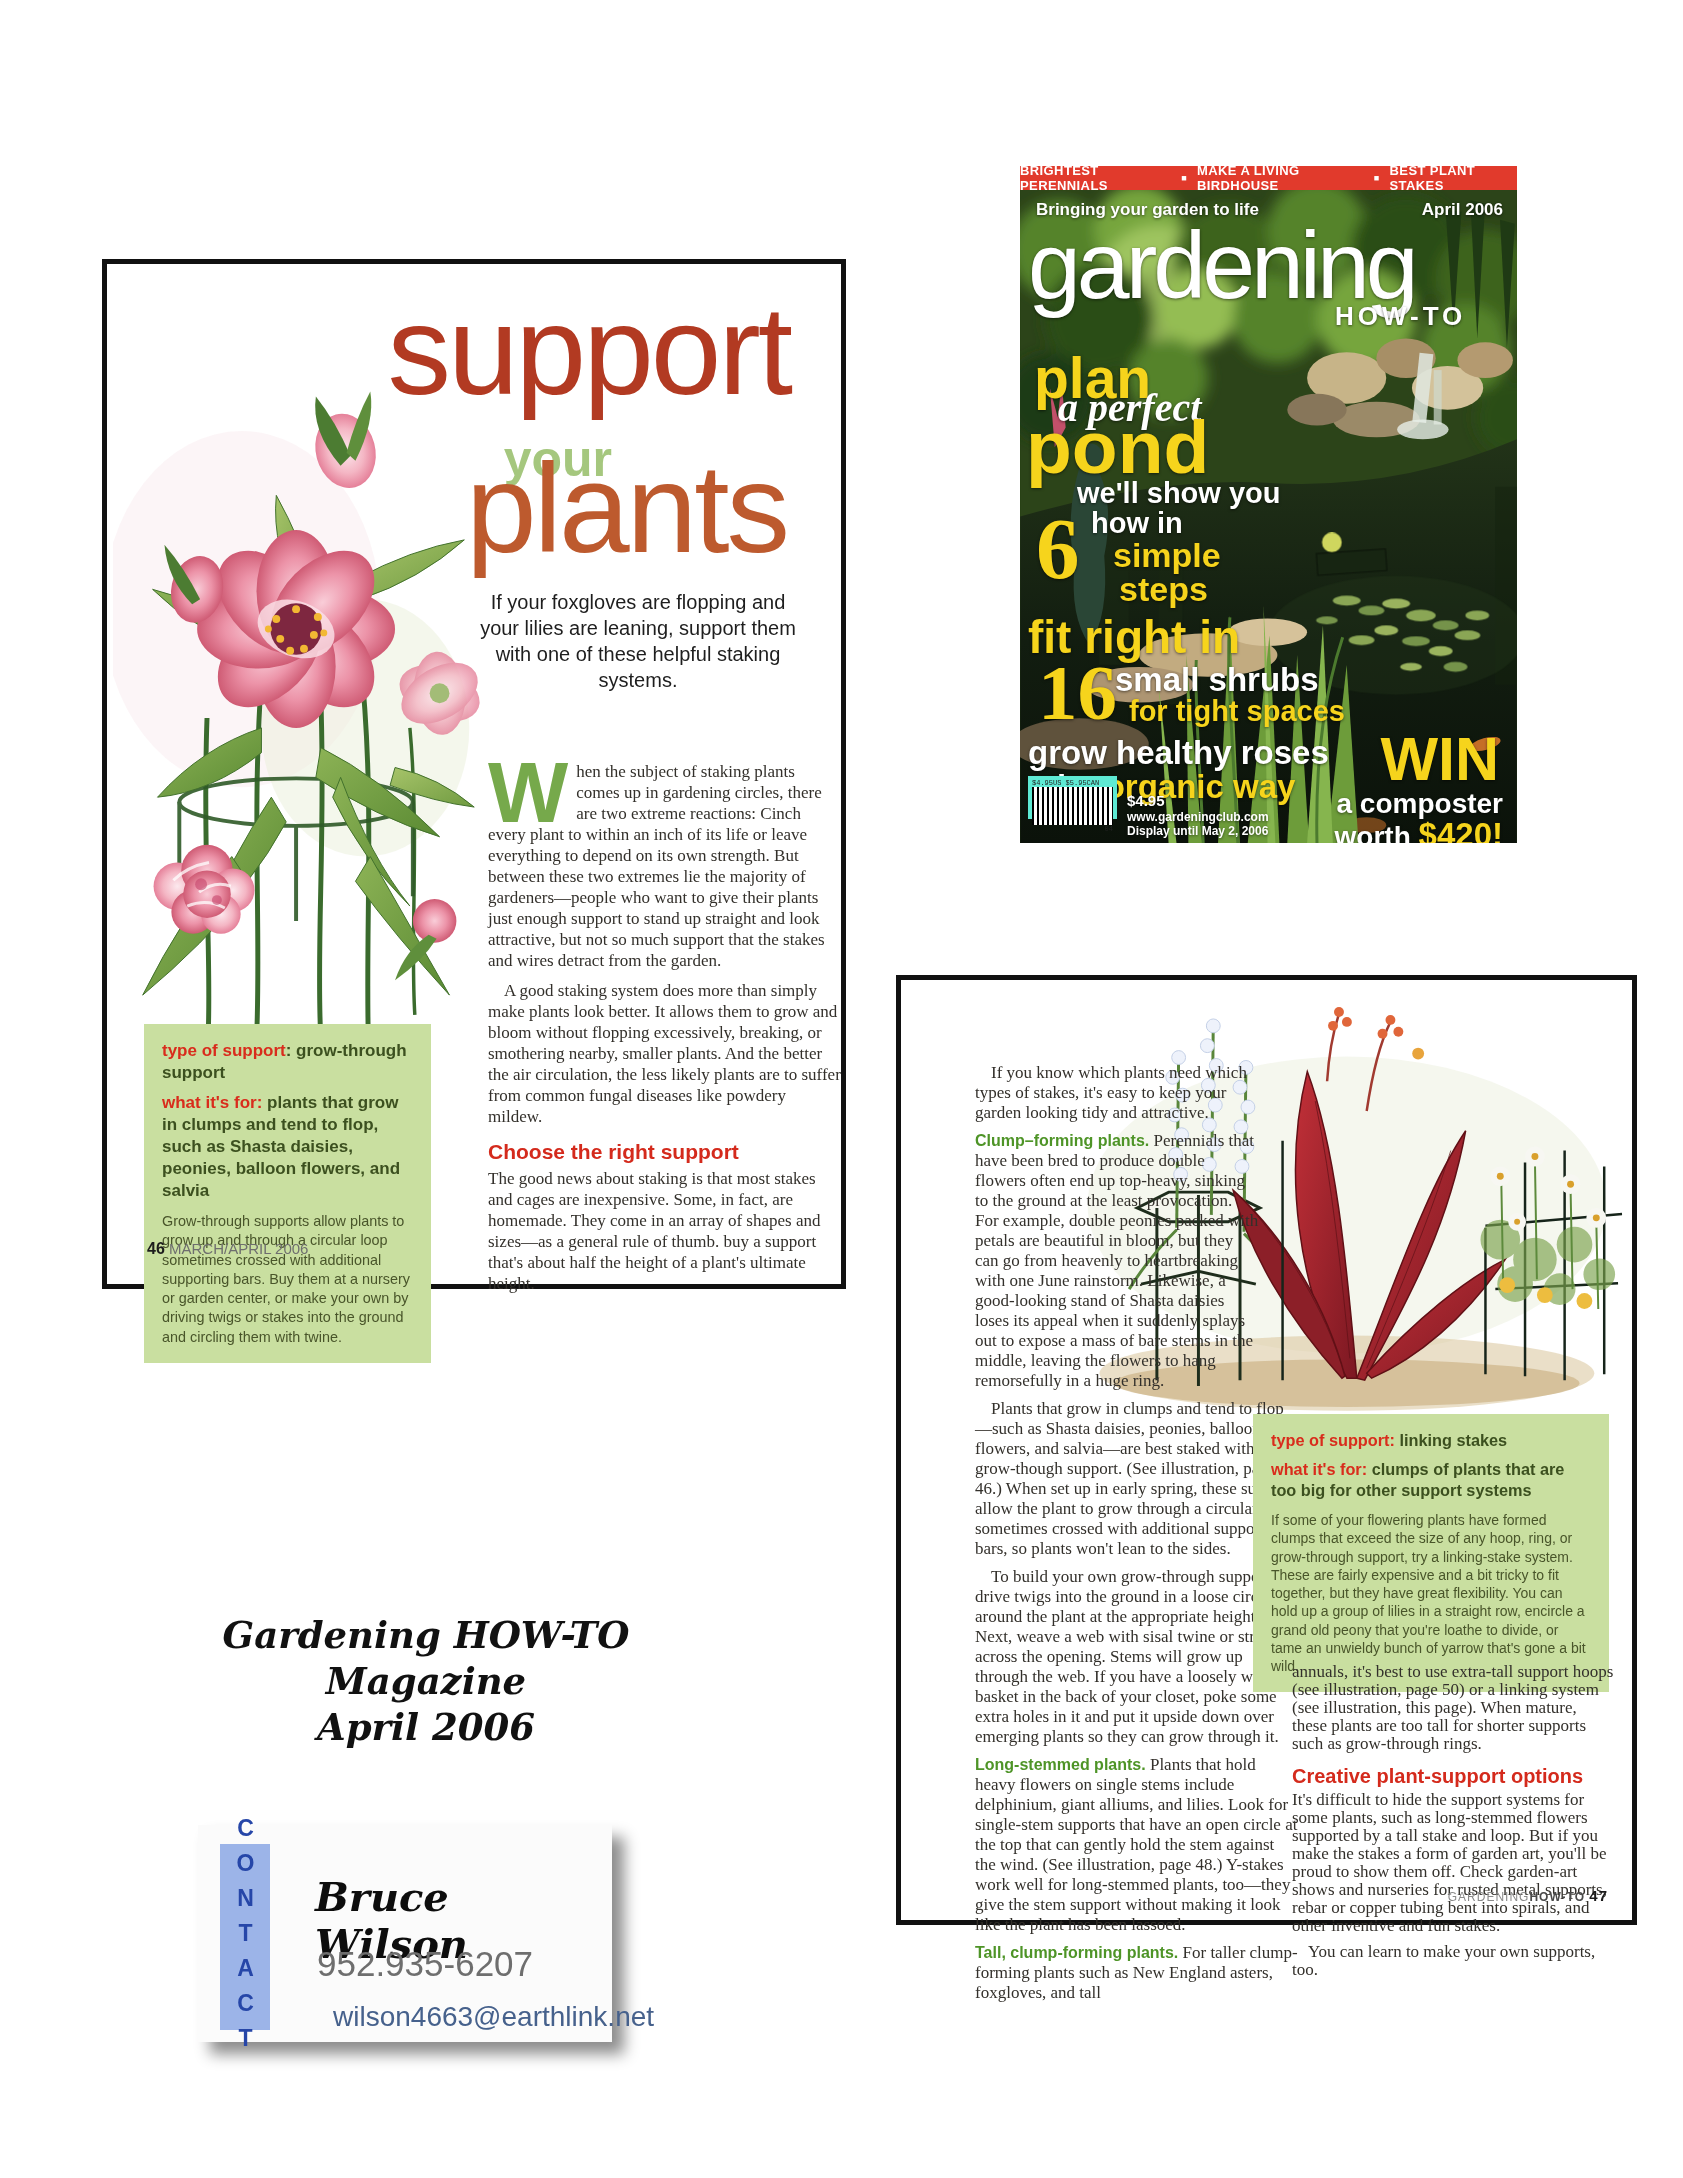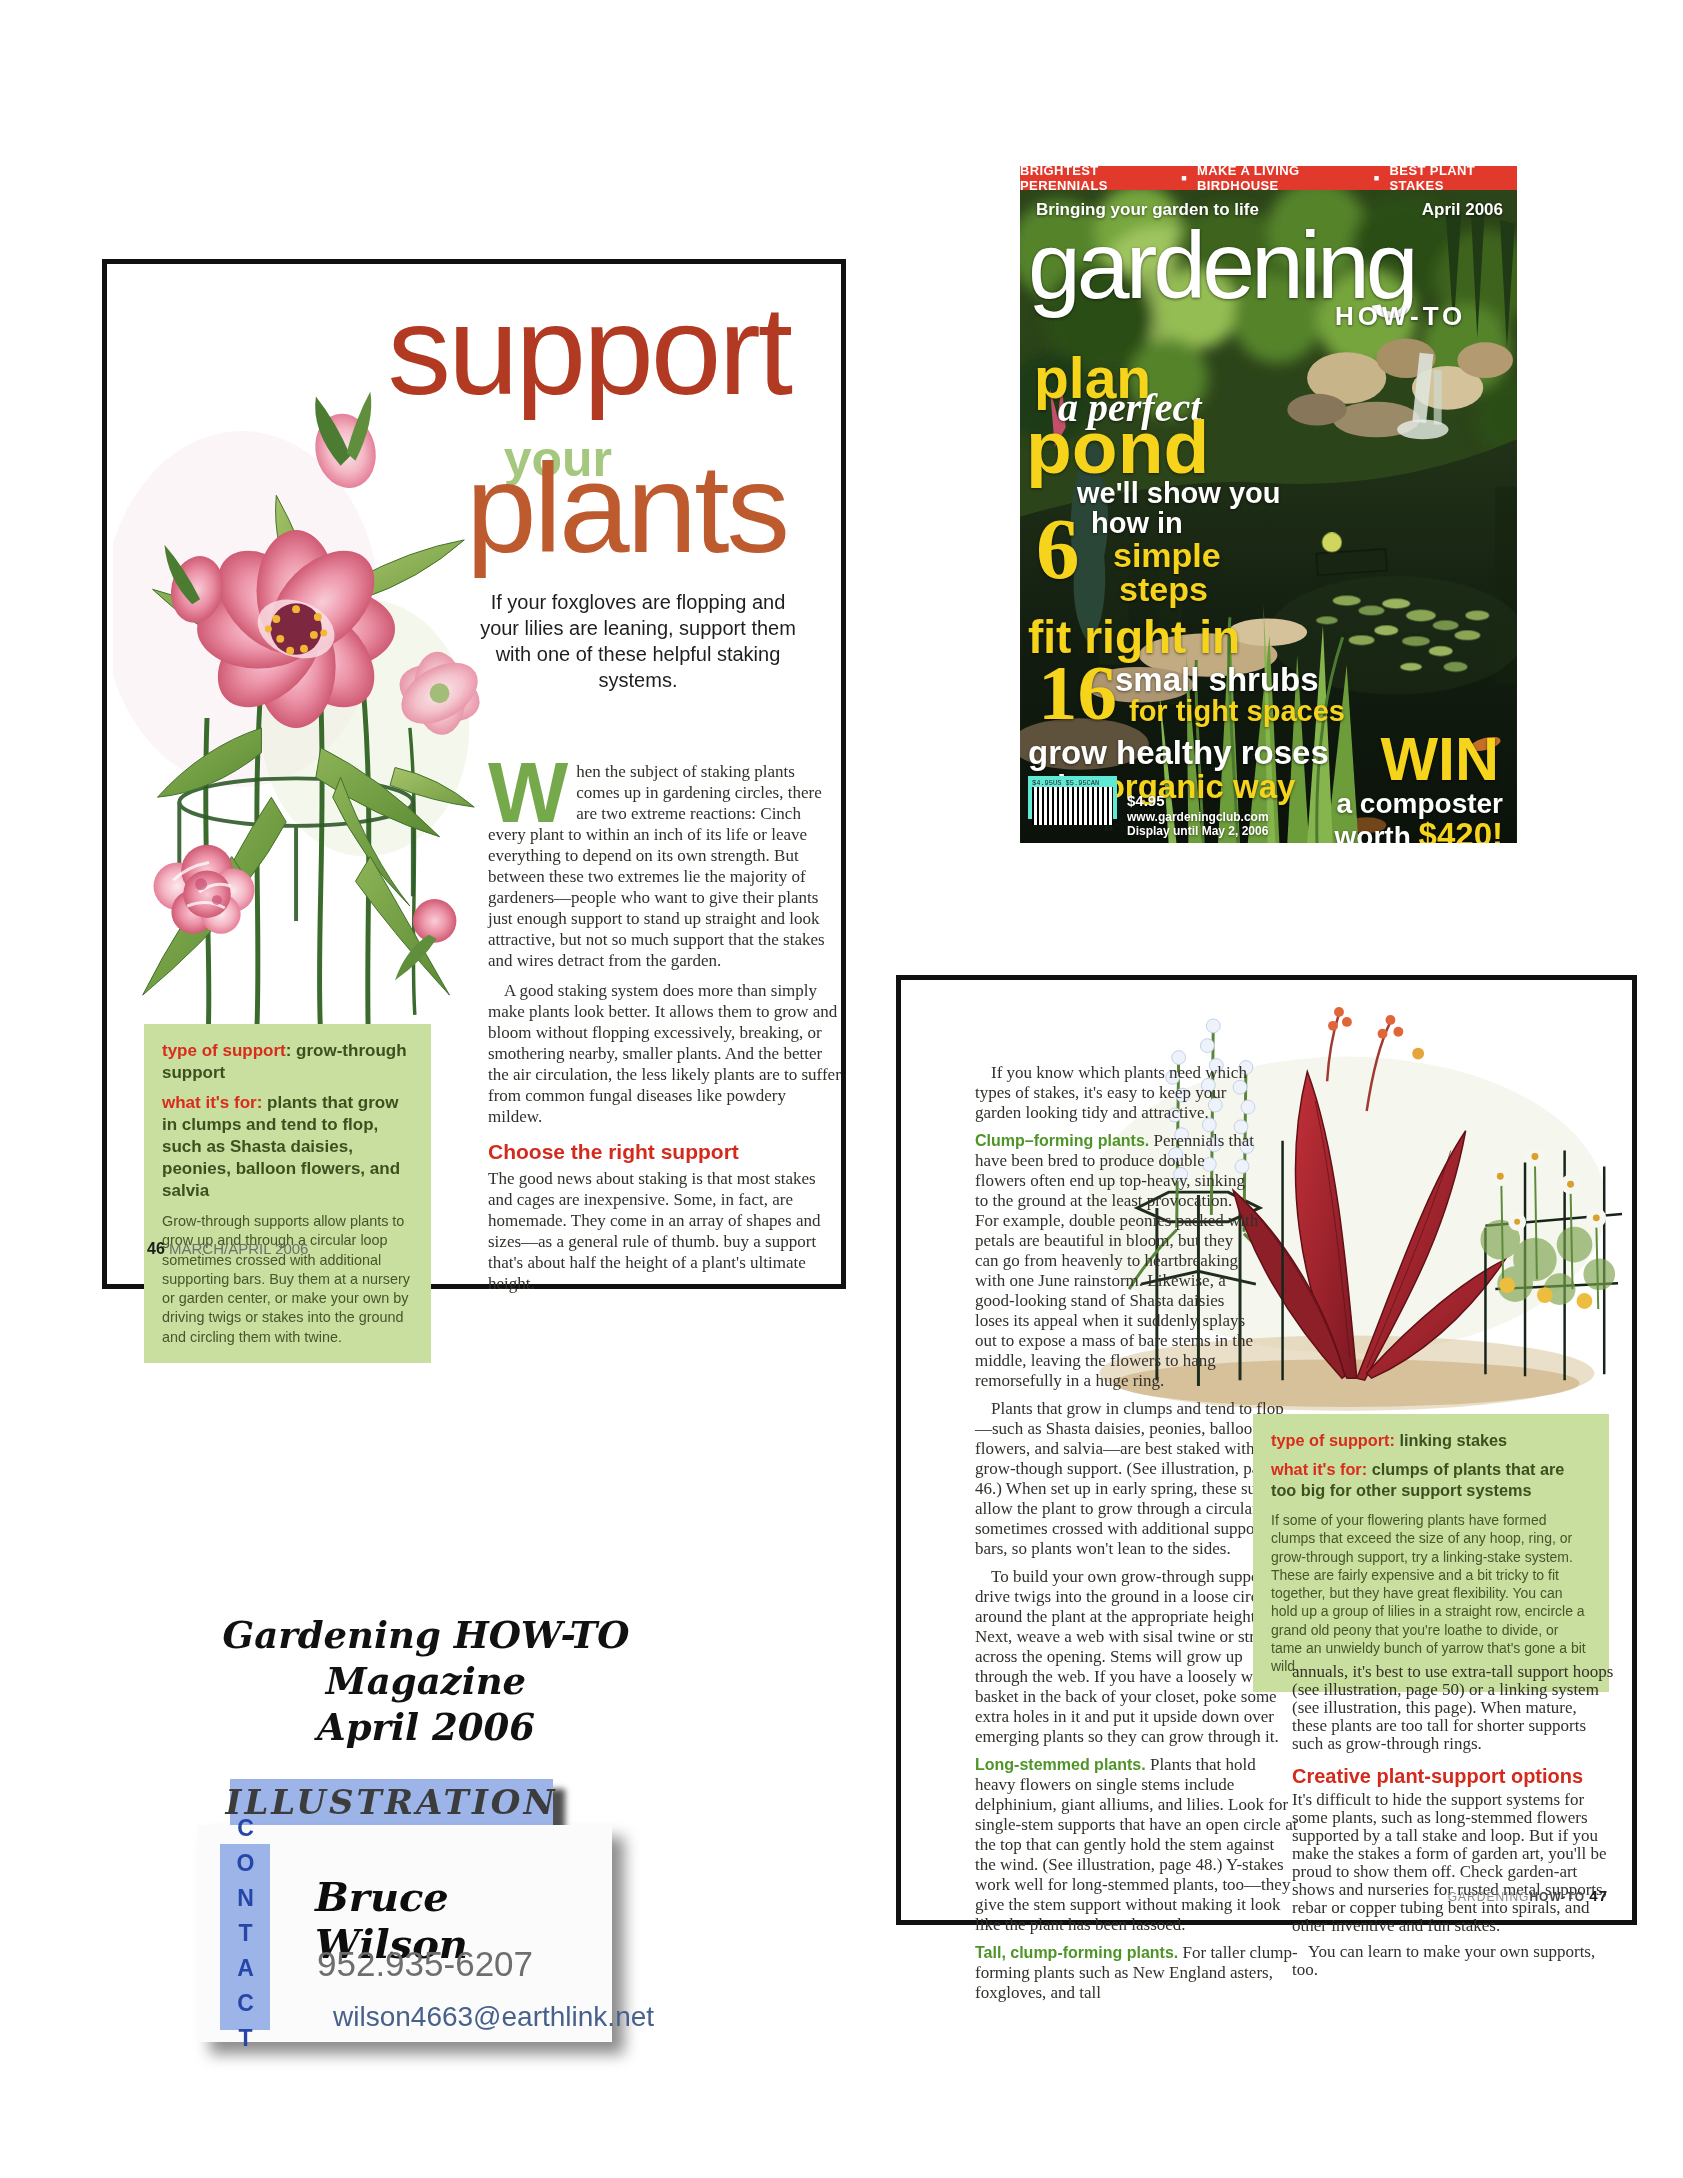--- a/index.html
+++ b/index.html
@@ -501,23 +501,20 @@
     <div class="abs folio47" style="right:24px;top:907px;">
       <span>GARDENING</span><span class="b2">HOW-TO</span>&nbsp;<span class="pg">47</span>
     </div>
   </div>
 
   <div class="abs" style="left:134px;top:1612px;width:584px;text-align:center;">
     <div class="script" style="font-size:37px;line-height:46px;">Gardening HOW-TO Magazine</div>
     <div class="script" style="font-size:37px;line-height:46px;">April 2006</div>
   </div>
 
-  <div class="abs banner" style="left:230px;top:1779px;width:323px;height:46px;">
-    <span>ILLUSTRATION</span>
-  </div>
   <div class="abs card" style="left:198px;top:1825px;width:414px;height:217px;">
     <div class="abs vbar" style="left:22px;top:19px;width:50px;height:186px;">
       <span>CONTACT</span>
     </div>
     <div class="abs cname" style="left:117px;top:48px;">Bruce Wilson</div>
     <div class="abs cphone" style="left:119px;top:119px;">952.935-6207</div>
     <div class="abs cemail" style="left:135px;top:176px;">wilson4663@earthlink.net</div>
   </div>
 
 </div>

